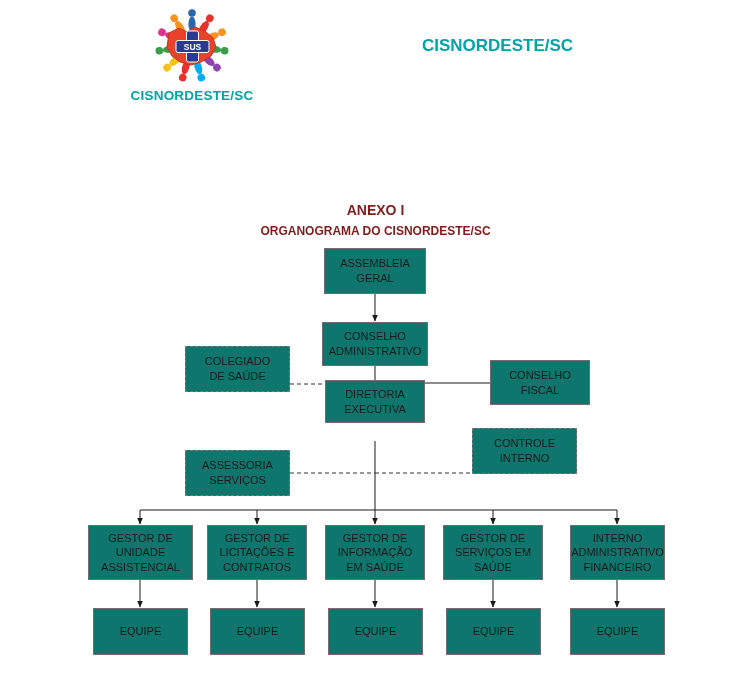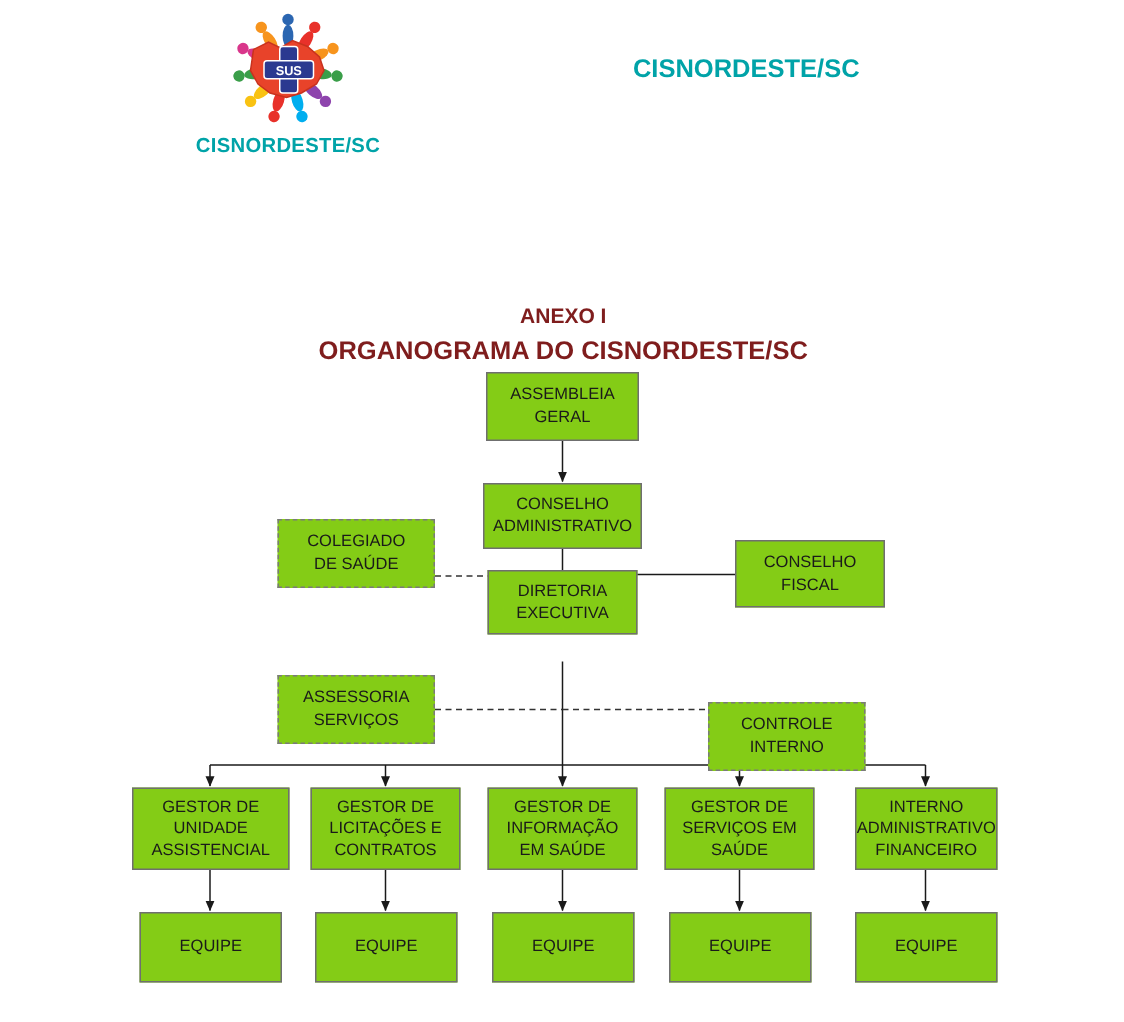--- a/index.html
+++ b/index.html
@@ -9,28 +9,28 @@
   
   .logo { position:absolute; left:127px; top:6px; width:130px; text-align:center; }
   .logo-caption { font-weight:bold; font-size:13.5px; color:#00a3a8; letter-spacing:.2px; margin-top:-2px; }
 
   .org-header { position:absolute; left:350px; top:30px; width:295px; text-align:center; color:#233f94; }
   .org-header .l1 { font-weight:bold; font-size:12.5px; line-height:1.6; }
   .org-header .org-name { font-weight:bold; font-size:17px; color:#00a3a8; margin-top:6px; }
 
   .doc-title { position:absolute; left:200px; top:154px; width:351px; text-align:center; color:#7f1d1d;margin-top:48px; }
   .doc-title .t1 { font-weight:bold; font-size:14px; }
-  .doc-title .t2 { font-weight:bold; font-size:17px; margin-top:6px; }
+  .doc-title .t2 { font-weight:bold; font-size:12px; margin-top:6px; }
 
   
   .connectors { position:absolute; left:0; top:0; pointer-events:none; }
   .connectors line { stroke:#1a1a1a; stroke-width:1; }
   .connectors line.dash { stroke-dasharray:4 3; stroke:#333; }
 
-  .box { position:absolute; box-sizing:border-box; background:#84cc16;
+  .box { position:absolute; box-sizing:border-box; background:#0f766e;
          border:1px solid #6f6f6f; display:flex; align-items:center; justify-content:center;
          text-align:center; font-size:11px; line-height:1.32; color:#1a1a1a;
          white-space:pre-line; padding:2px; }
   .box.dashed { border:1px dashed #7a7a7a; }
 </style>
 </head>
 <body>
 
 <div class="page">
 
@@ -132,21 +132,21 @@
   <div class="box" style="left:322px;top:322px;width:106px;height:44px">CONSELHO
 ADMINISTRATIVO</div>
   <div class="box dashed" style="left:185px;top:346px;width:105px;height:46px">COLEGIADO
 DE SAÚDE</div>
   <div class="box" style="left:490px;top:360px;width:100px;height:45px">CONSELHO
 FISCAL</div>
   <div class="box" style="left:325px;top:380px;width:100px;height:43px">DIRETORIA
 EXECUTIVA</div>
   <div class="box dashed" style="left:185px;top:450px;width:105px;height:46px">ASSESSORIA
 SERVIÇOS</div>
-  <div class="box dashed" style="left:472px;top:468px;width:105px;height:46px">CONTROLE
+  <div class="box dashed" style="left:472px;top:428px;width:105px;height:46px">CONTROLE
 INTERNO</div>
 
   <div class="box" style="left:88px;top:525px;width:105px;height:55px">GESTOR DE
 UNIDADE
 ASSISTENCIAL</div>
   <div class="box" style="left:207px;top:525px;width:100px;height:55px">GESTOR DE
 LICITAÇÕES E
 CONTRATOS</div>
   <div class="box" style="left:325px;top:525px;width:100px;height:55px">GESTOR DE
 INFORMAÇÃO

